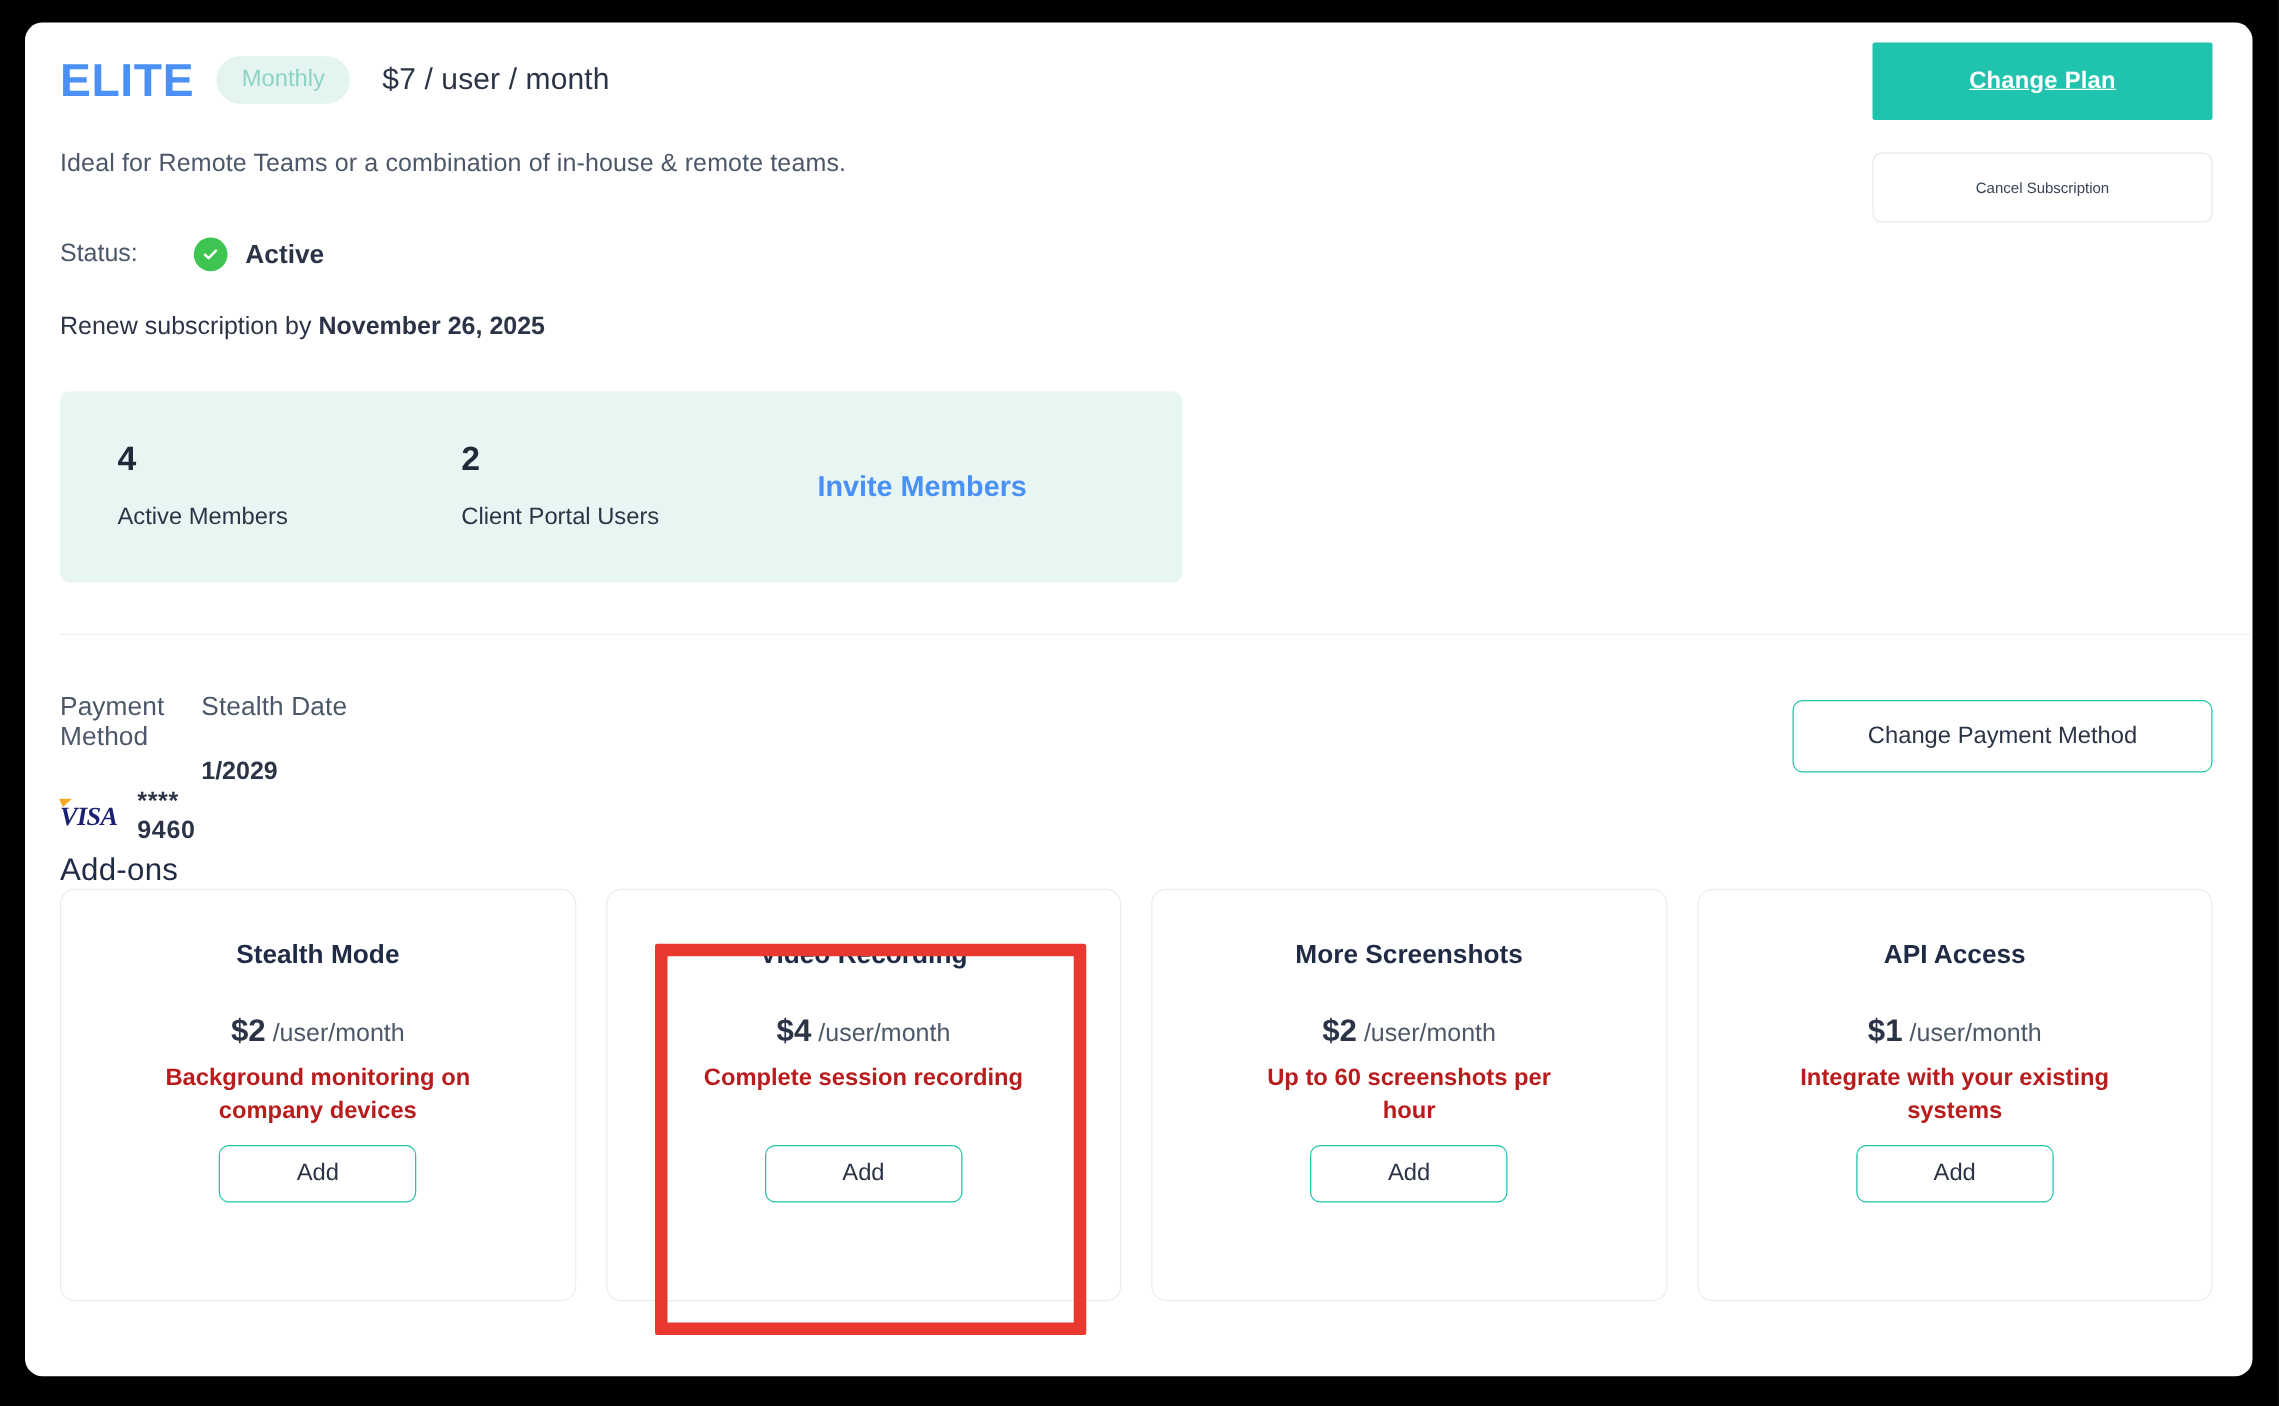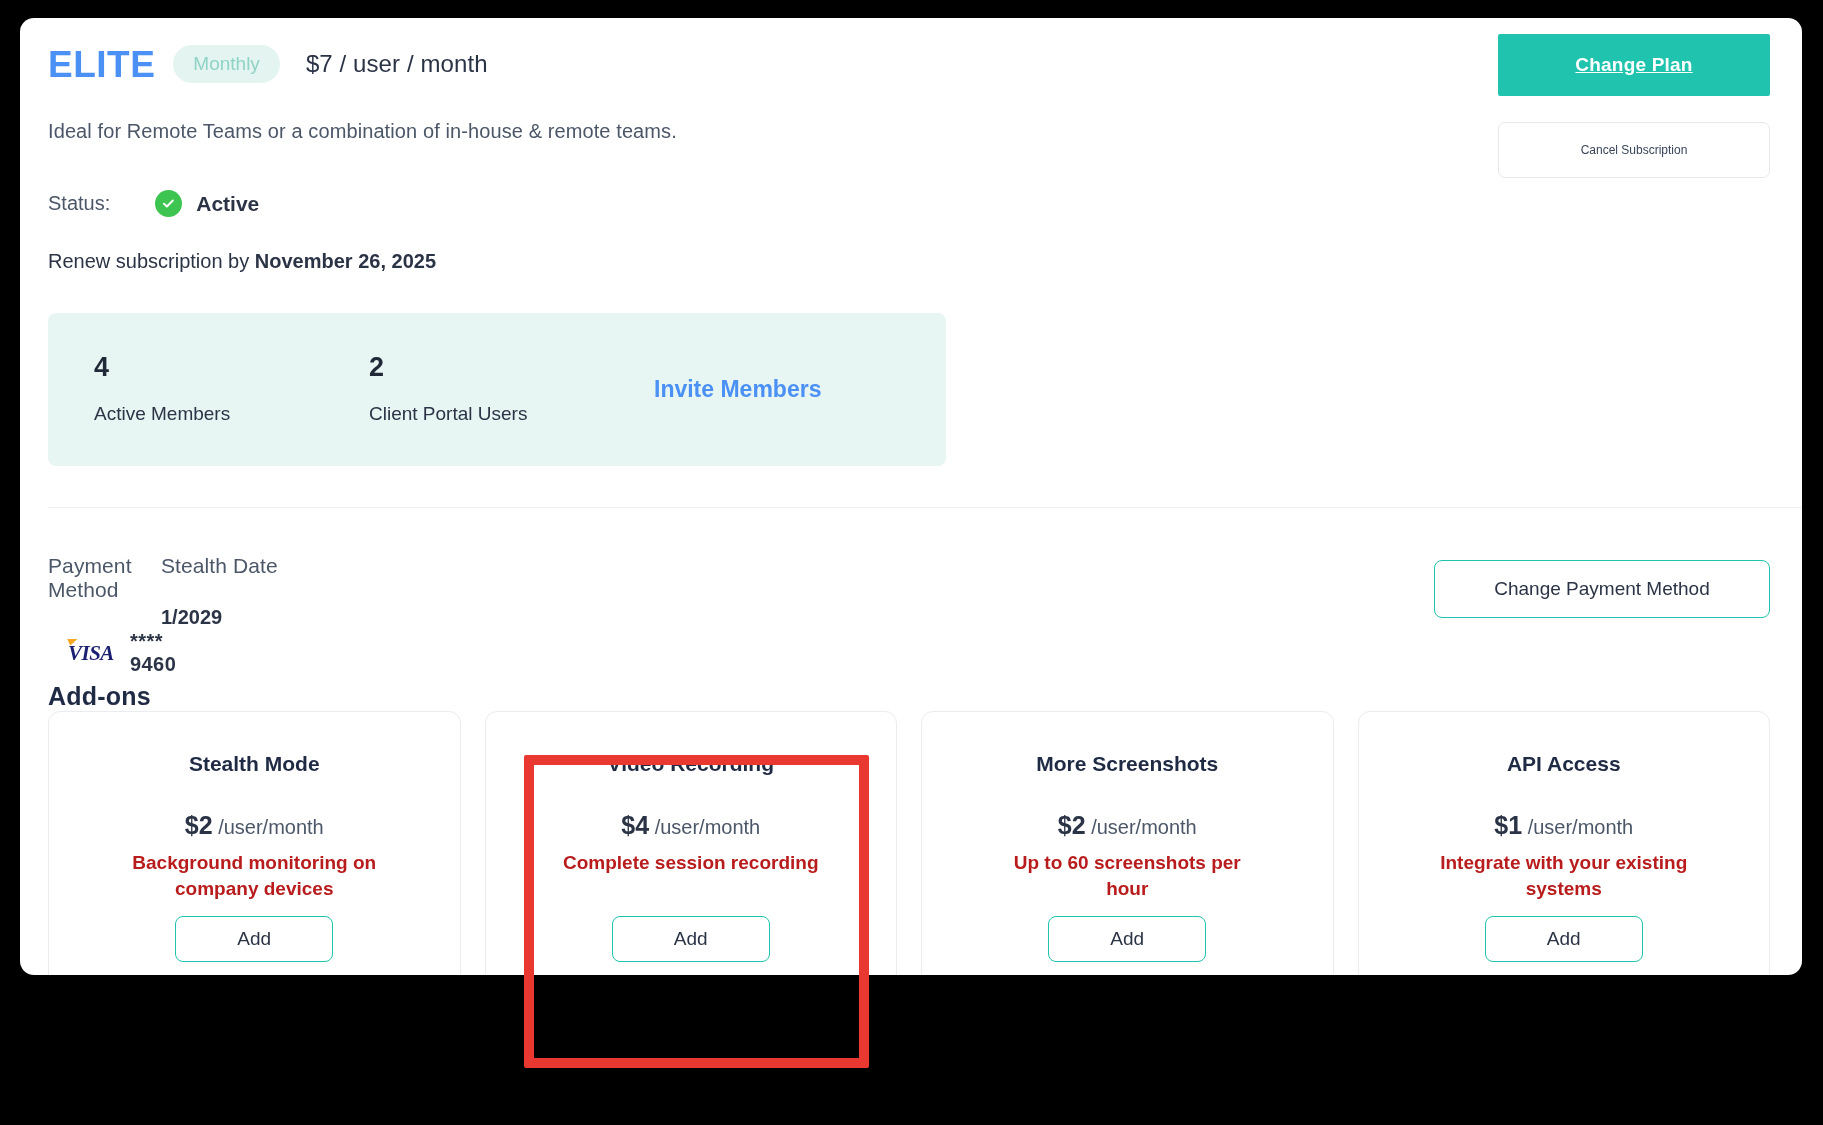--- a/index.html
+++ b/index.html
@@ -16,21 +16,21 @@
     font-family: "Liberation Sans", sans-serif;
     -webkit-font-smoothing: antialiased;
   }
 
   
   .panel {
     position: absolute;
     left: 20px;
     top: 18px;
     width: 1782px;
-    height: 957px;
+    height: 1083px;
     background: #ffffff;
     border-radius: 14px;
     box-shadow: 0 2px 10px rgba(0,0,0,0.10);
     overflow: hidden;
   }
 
   
   .plan-section {
     position: relative;
     padding: 16px 32px 0 28px;
@@ -206,21 +206,20 @@
   .visa-logo {
     font-family: "Liberation Serif", serif;
     font-style: italic;
     font-weight: bold;
     font-size: 21px;
     color: #1A1F71;
     letter-spacing: -0.5px;
     position: relative;
     margin-right: 16px;
     line-height: 1;
-    margin-left: 20px;
   }
   .visa-logo::before {
     content: "";
     position: absolute;
     left: -1px;
     top: -4px;
     width: 11px;
     height: 7px;
     background: #F7A823;
     clip-path: polygon(0 0, 100% 0, 30% 100%);
@@ -239,21 +238,21 @@
     border-radius: 8px;
     font-size: 19px;
     font-family: inherit;
     cursor: pointer;
   }
 
   
   .addons-section { padding: 14px 32px 0 28px; }
   .addons-title {
     font-size: 25px;
-    font-weight: bold;
+    font-weight: normal;
     color: #1F2A44;
     letter-spacing: 0.2px;
   }
   .addons-grid {
     display: flex;
     gap: 24px;
   }
   .addon-card {
     flex: 1 1 0;
     height: 330px;

